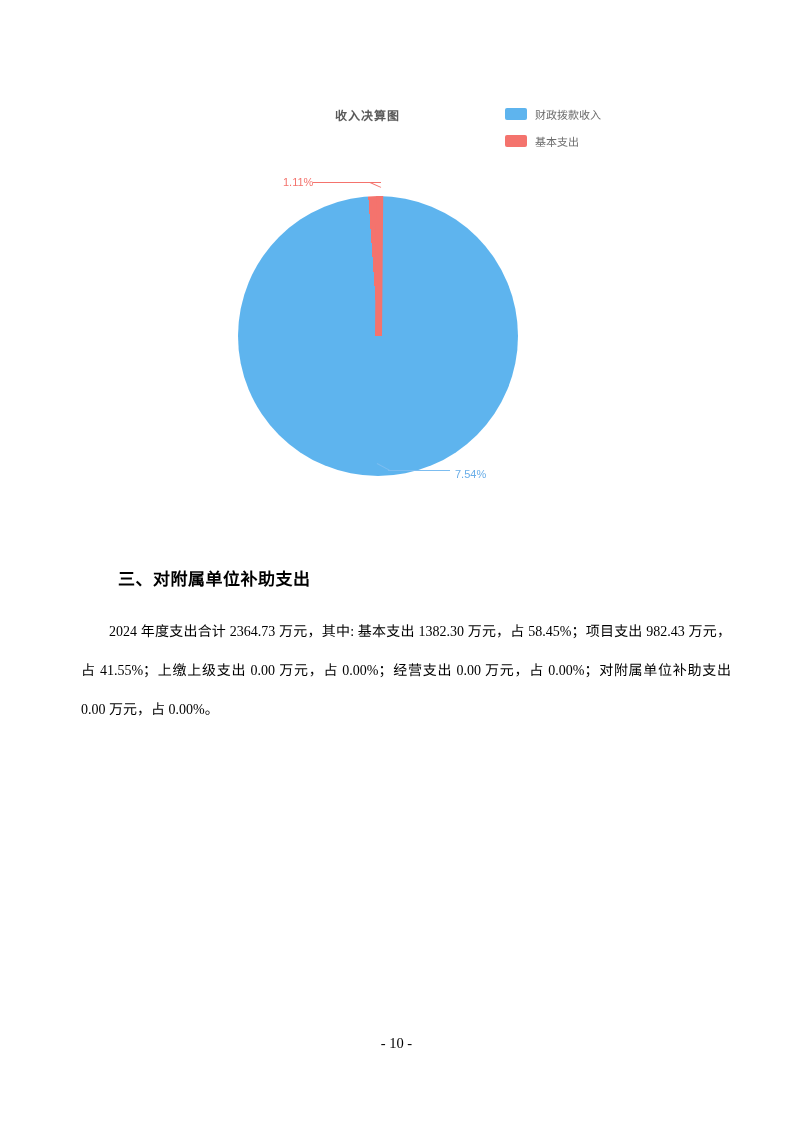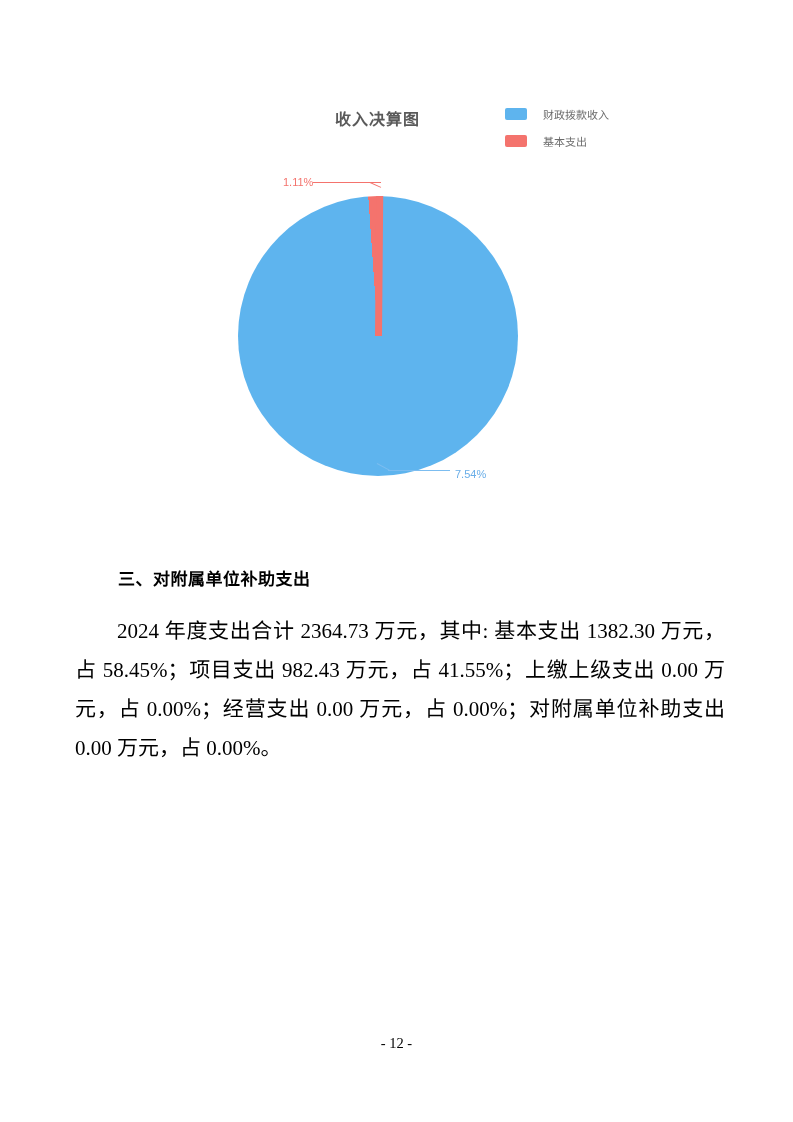--- a/index.html
+++ b/index.html
@@ -30,37 +30,36 @@
     top: 78px;
     width: 660px;
     height: 440px;
   }
   .chart-title {
     position: absolute;
     left: 265px;
     top: 28px;
     font-family: "Liberation Sans", sans-serif;
     font-weight: bold;
-    font-size: 16px;
+    font-size: 12px;
     color: #5a5a5a;
     letter-spacing: 1px;
   }
   .legend {
     position: absolute;
     left: 435px;
     top: 28px;
     font-family: "Liberation Sans", sans-serif;
     font-size: 11px;
     color: #6b6b6b;
   }
   .legend-row {
     display: flex;
     align-items: center;
     margin-bottom: 11px;
-    gap: 8px;
   }
   .legend-swatch {
     width: 22px;
     height: 12px;
     border-radius: 2px;
     margin-right: 8px;
     flex: 0 0 auto;
   }
   .legend-label { white-space: nowrap; }
 
@@ -117,24 +116,24 @@
     left: 118px;
     top: 565px;
     font-family: "Liberation Sans", sans-serif;
     font-weight: bold;
     font-size: 17px;
     letter-spacing: 0.5px;
     color: #000;
   }
   .para {
     position: absolute;
-    left: 75px;
+    left: 81px;
     top: 612px;
     width: 650px;
-    font-size: 21px;
+    font-size: 14px;
     line-height: 39px;
     text-align: justify;
     text-justify: inter-ideograph;
     text-indent: 2em;
     color: #000;
   }
 
   .page-number {
     position: absolute;
     left: 0;
@@ -179,15 +178,15 @@
     <div class="leader-line" style="left:307px; top:385px; width:14px; background:#7cbdf0; transform:rotate(28deg); transform-origin:left center;"></div>
     <div class="leader-line" style="left:318px; top:392px; width:62px; background:#7cbdf0;"></div>
 
     <div class="label-small label-fiscal">7.54%</div>
   </div>
 
   <div class="heading">三、对附属单位补助支出</div>
 
   <div class="para">2024 年度支出合计 2364.73 万元，其中: 基本支出 1382.30 万元，占 58.45%；项目支出 982.43 万元，占 41.55%；上缴上级支出 0.00 万元，占 0.00%；经营支出 0.00 万元，占 0.00%；对附属单位补助支出 0.00 万元，占 0.00%。</div>
 
-  <div class="page-number">- 12 -</div>
+  <div class="page-number">- 10 -</div>
 
 </div>
 
 </body></html>

